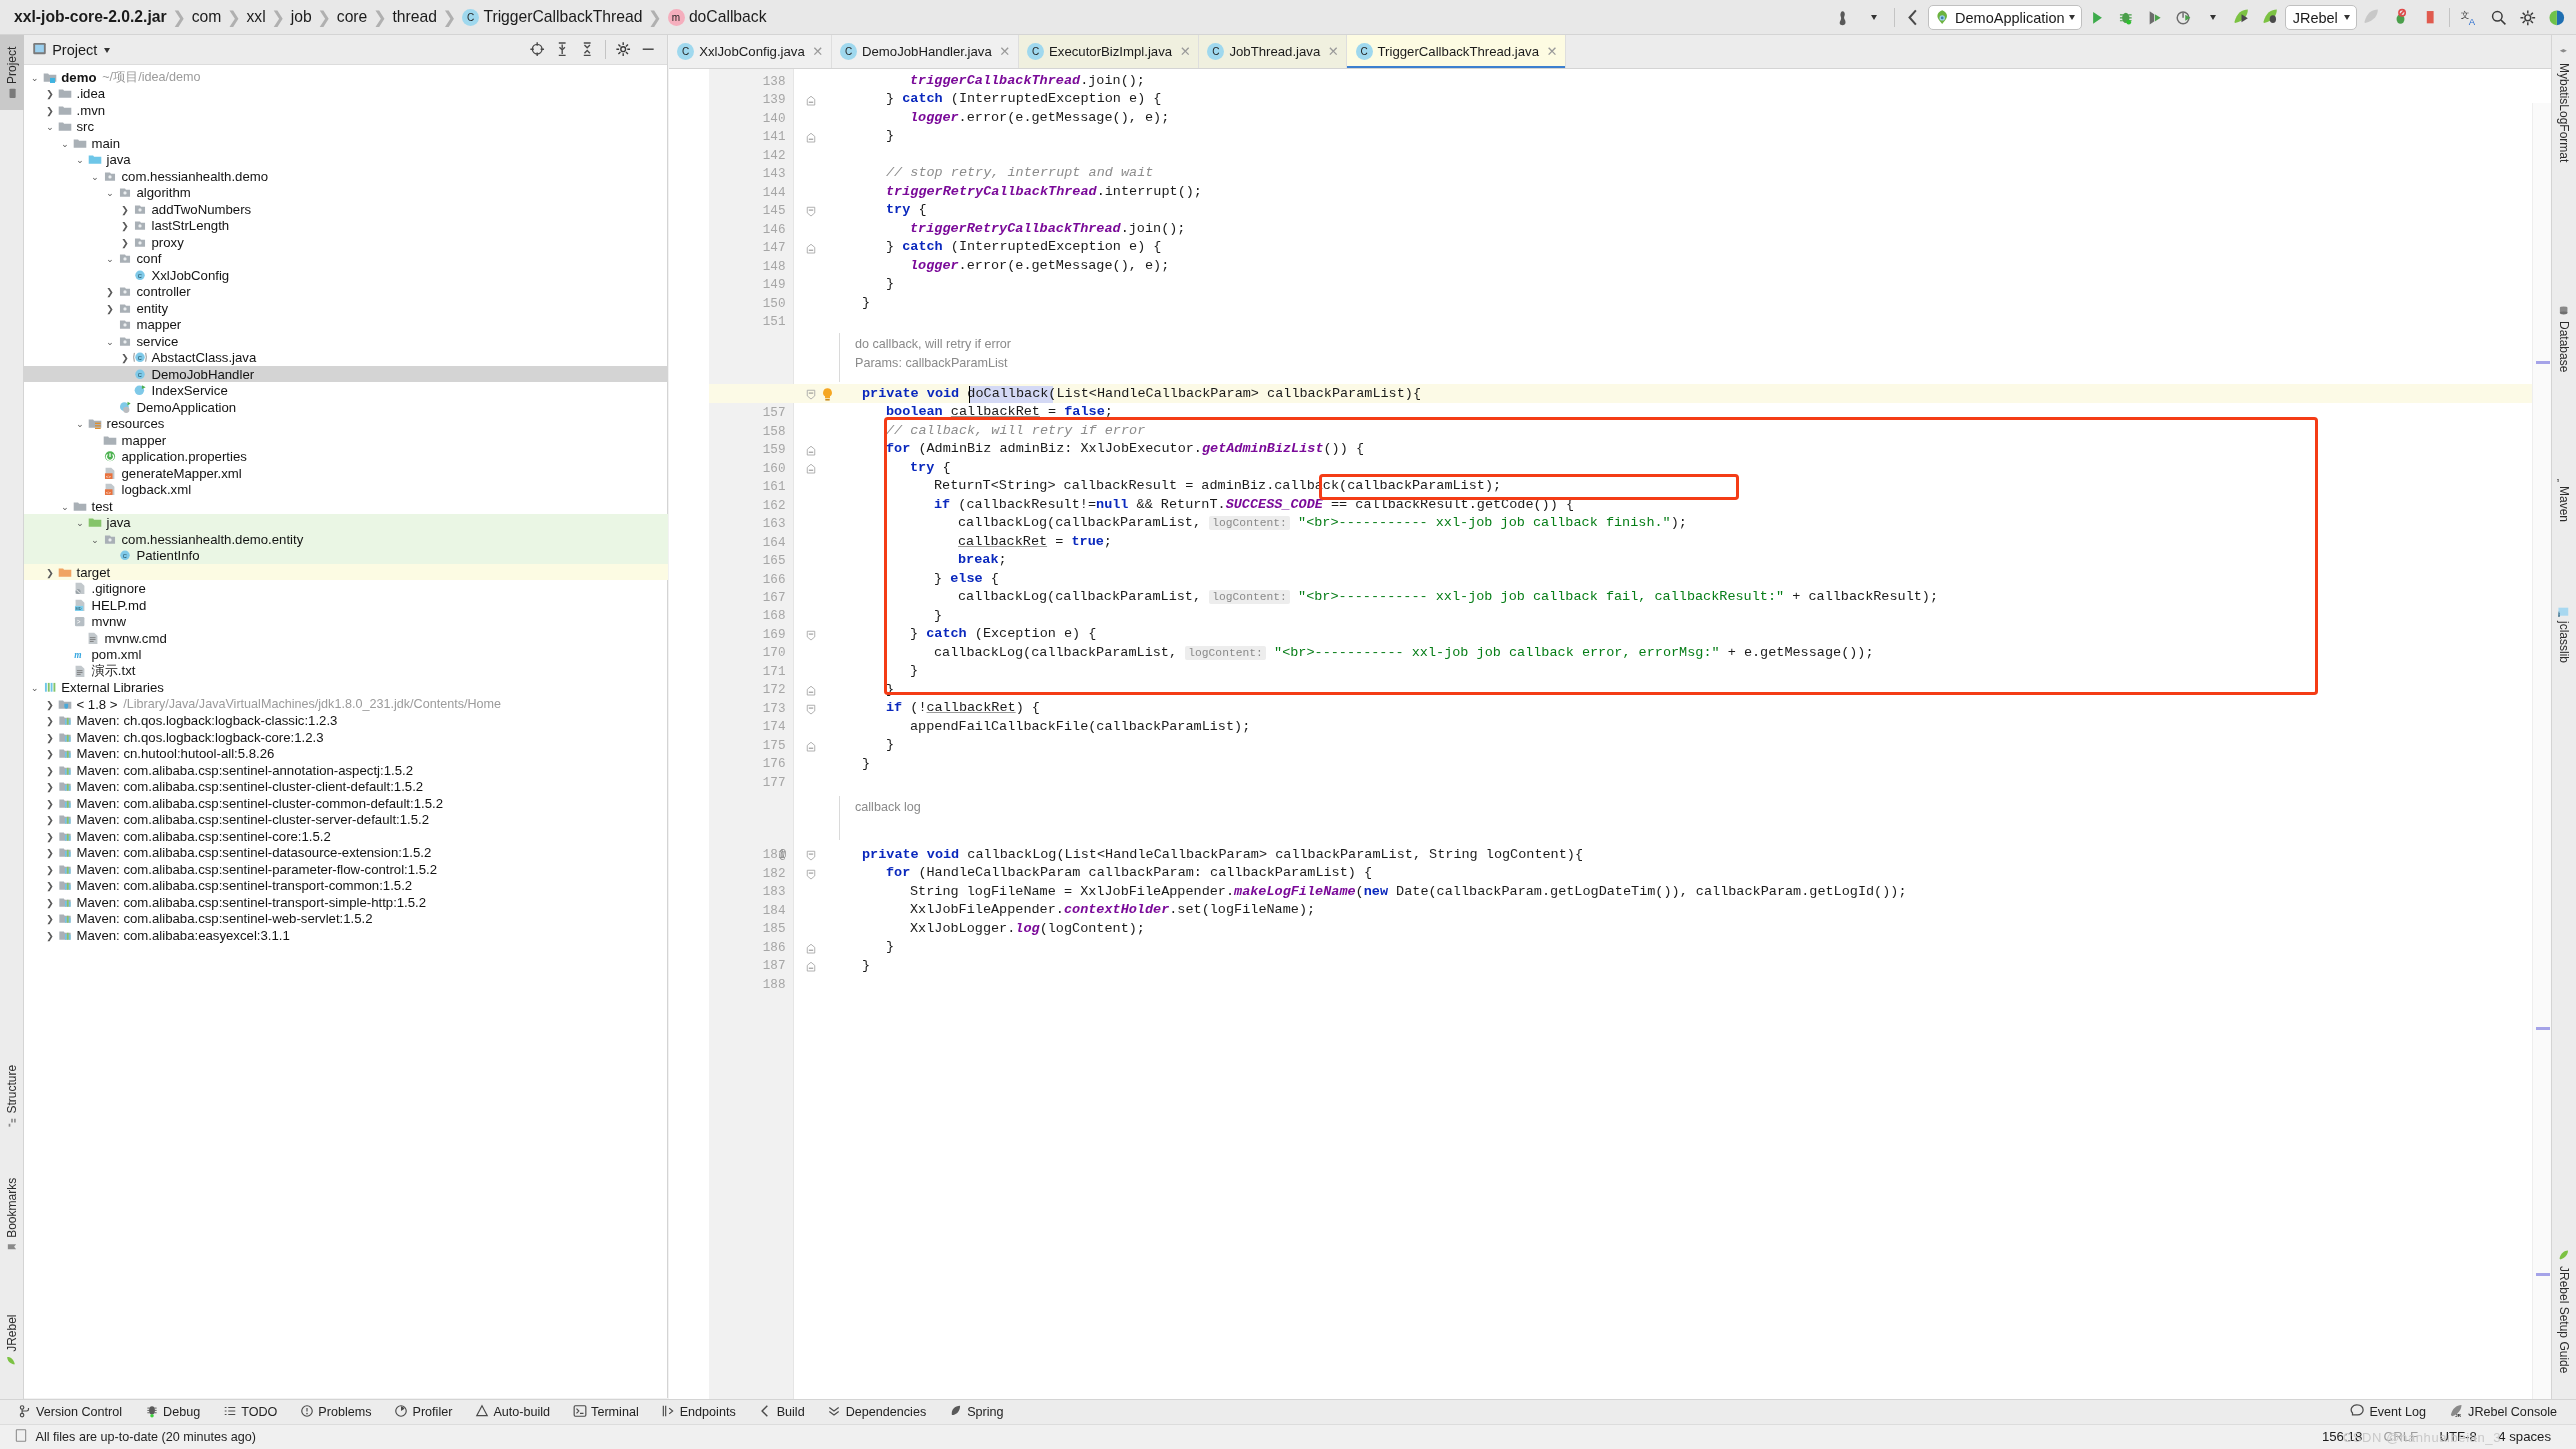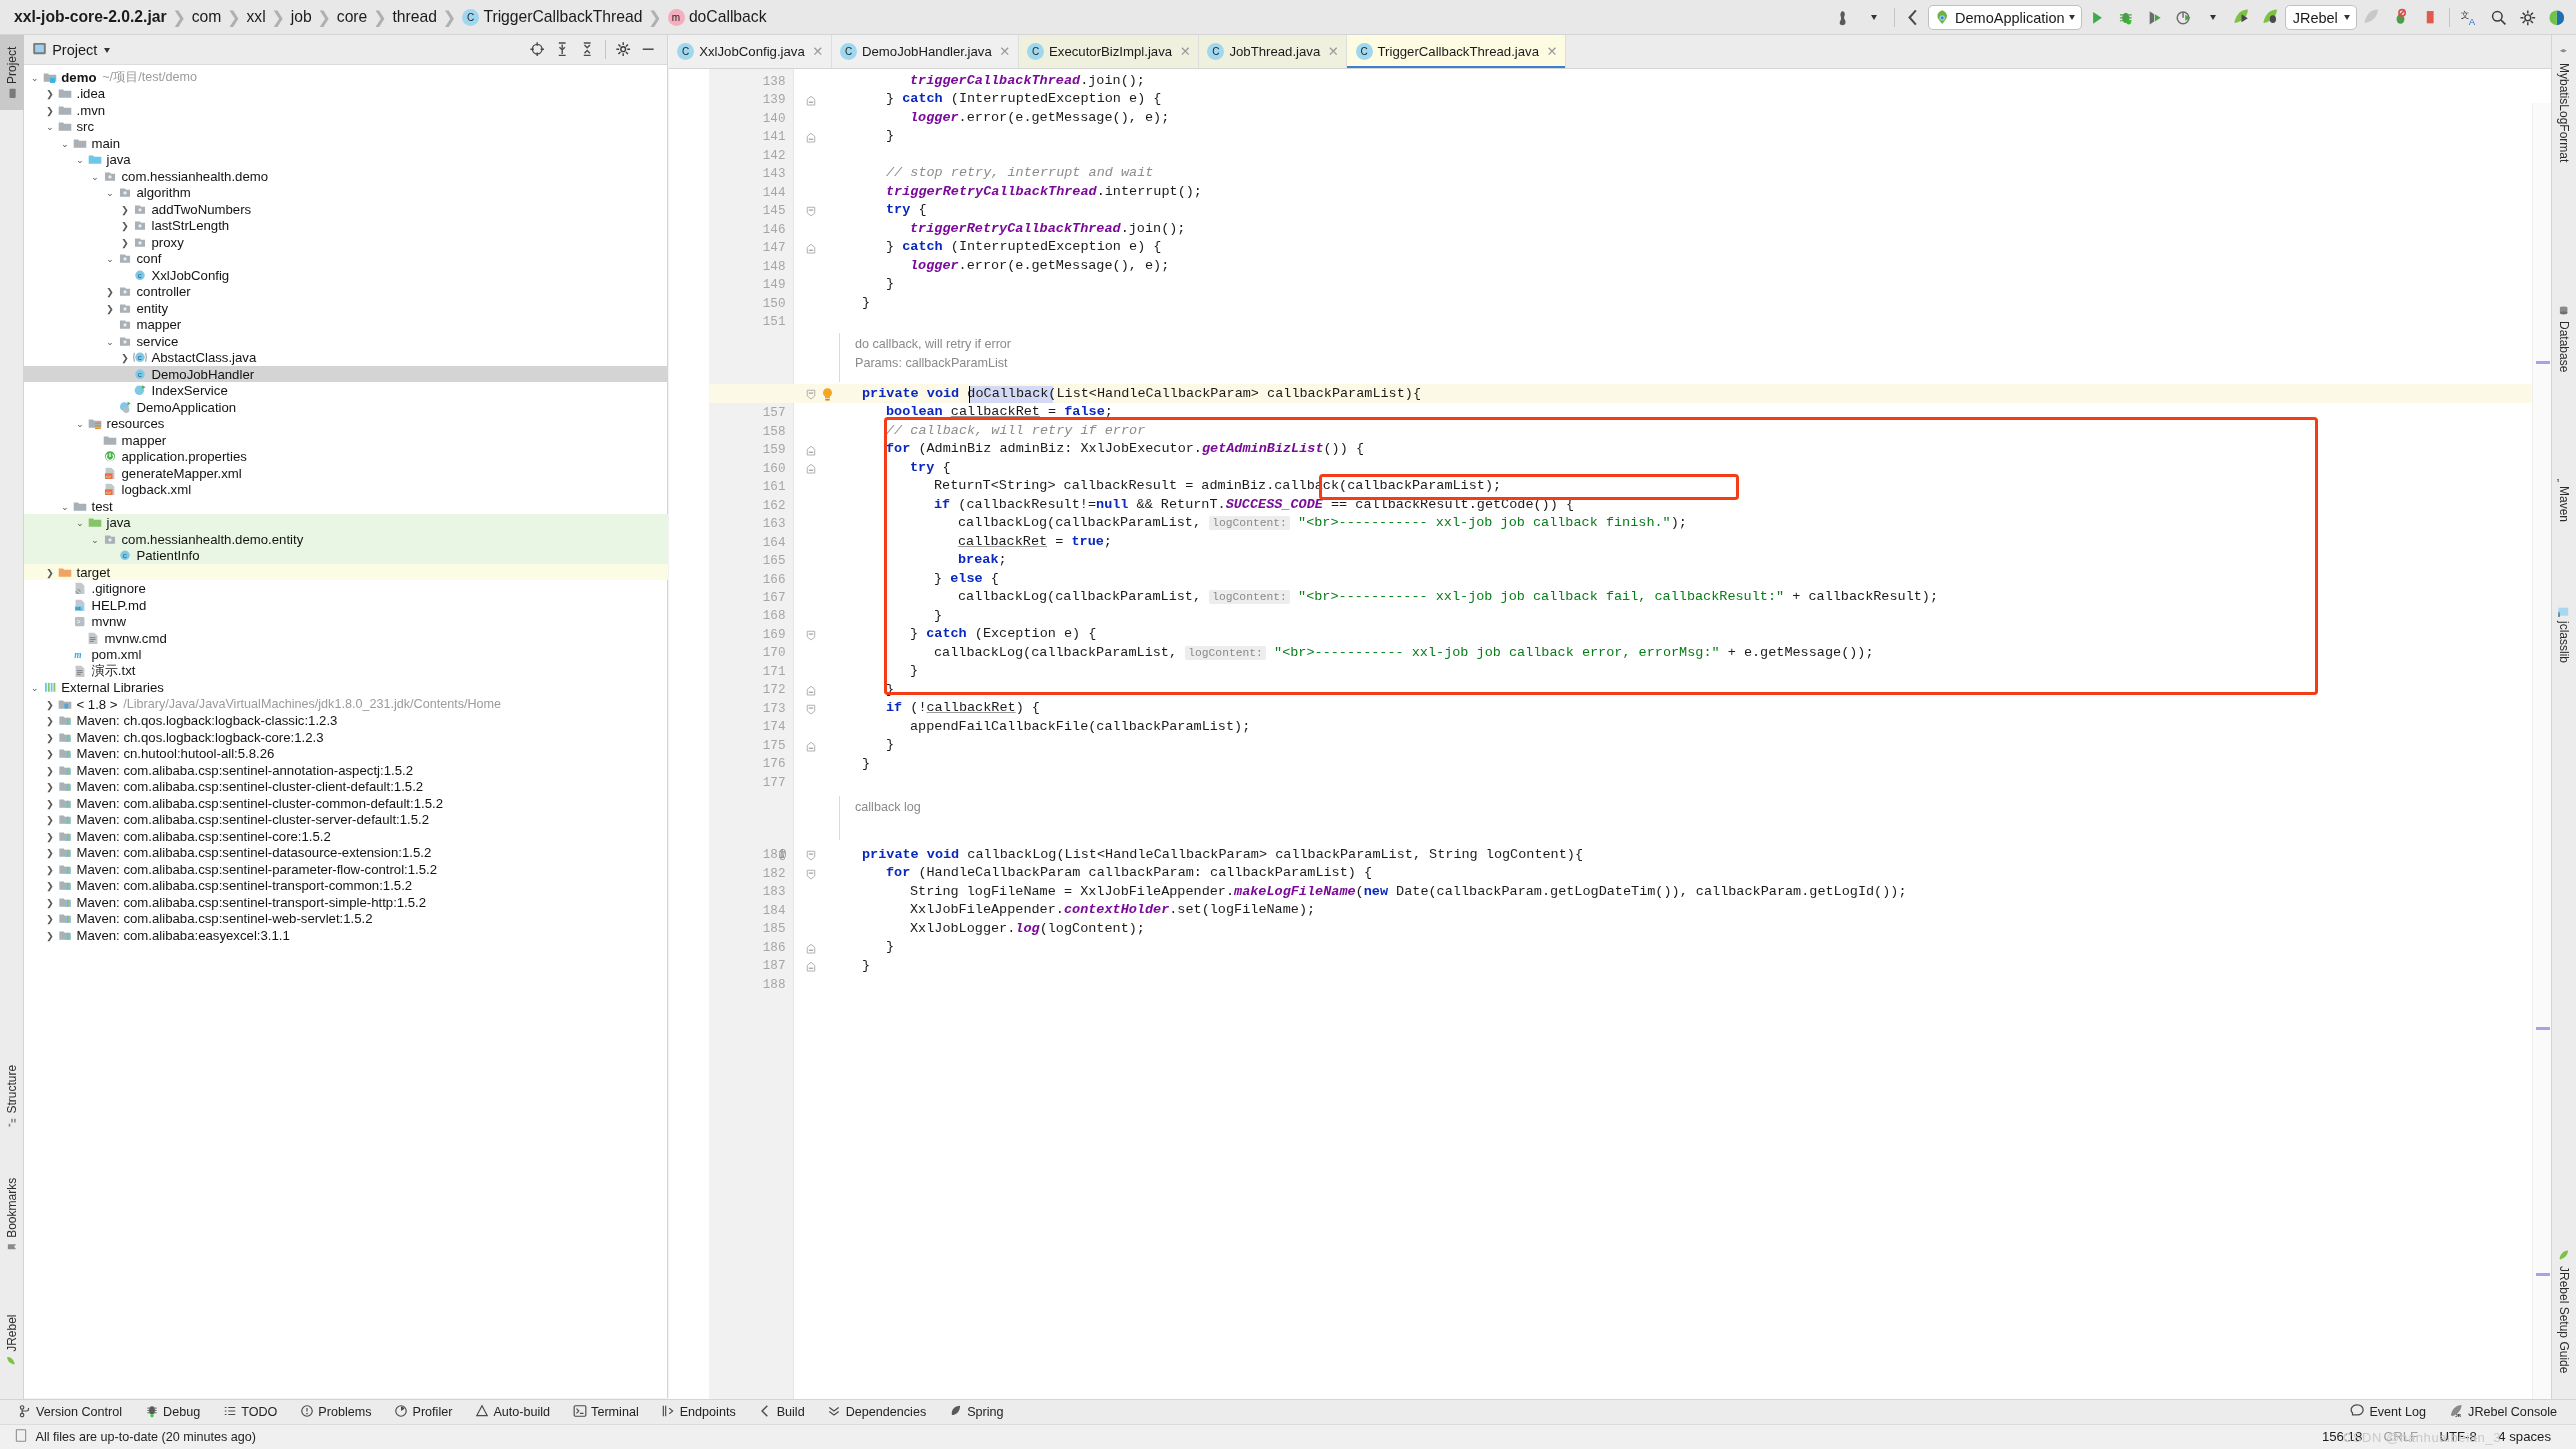--- a/index.html
+++ b/index.html
@@ -413,21 +413,21 @@
   <div id="tree">
       <div class="tnode" style="padding-left: 3.8px;">
         <span class="arrow">⌄</span>
         <span class="ic">
           <svg width="14" height="12.6" viewBox="0 0 22 20">
             <path d="M1 4 h7 l1.5 2 H21 v11 H1 Z" fill="#a9b0b6"></path>
             <rect x="11" y="11" width="8" height="8" fill="#3fb3e0"></rect>
           </svg>
         </span>
         <span style="font-weight: bold;">demo</span>
-        <span class="lbl2">~/项目/test/demo</span>
+        <span class="lbl2">~/项目/idea/demo</span>
       </div>
       <div class="tnode" style="padding-left: 19px;">
         <span class="arrow">❯</span>
         <span class="ic">
           <svg width="14" height="12.6" viewBox="0 0 22 20">
             <path d="M1 4 h7 l1.5 2 H21 v11 H1 Z" fill="#a9b0b6"></path>
           </svg>
         </span>
         <span>.idea</span>
       </div>

